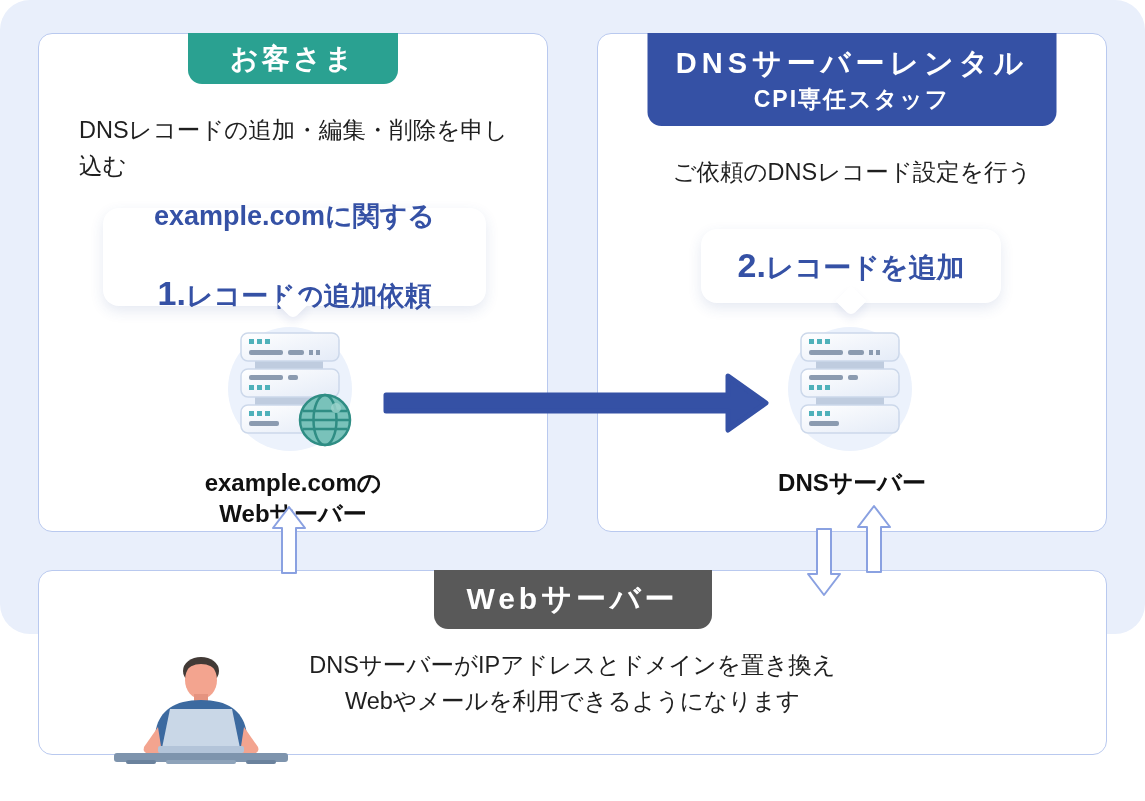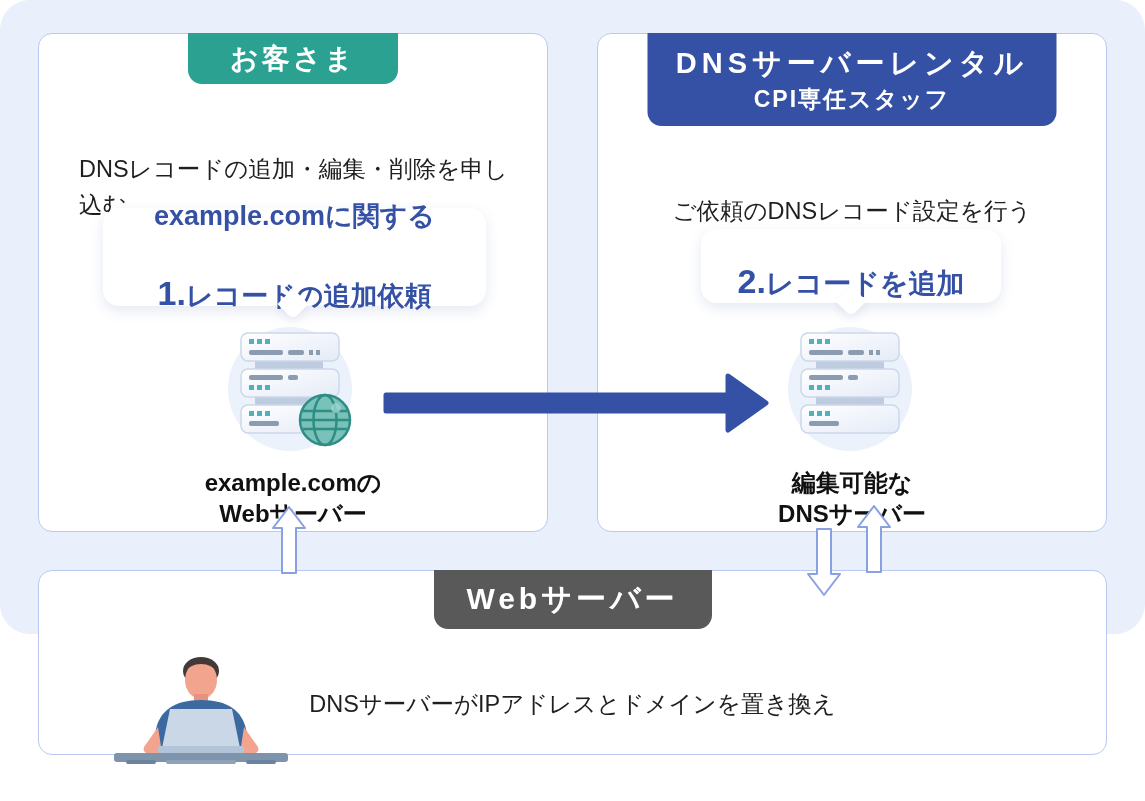--- a/index.html
+++ b/index.html
@@ -47,34 +47,34 @@
   }
   .badge-blue .bline1{font-size:29px;letter-spacing:5px;}
   .badge-blue .bline2{font-size:23px;letter-spacing:2px;}
   .badge-gray{
     width:278px;height:59px;background:var(--dark-gray);
     font-size:30px;letter-spacing:4px;
   }
 
   .desc{
     position:absolute;color:var(--text);
-    font-size:23.5px;font-weight:500;line-height:1.55;margin-top:39px;
+    font-size:23.5px;font-weight:500;line-height:1.55;
   }
   .desc-customer{left:40px;top:78px;width:452px;text-align:left;}
   .desc-staff{left:0;top:120px;width:100%;text-align:center;}
   .desc-viewer{left:0;top:76px;width:100%;text-align:center;}
 
   .bubble{
     position:absolute;background:#ffffff;border-radius:16px;
     box-shadow:0 5px 14px rgba(40,70,150,0.12);
     color:var(--blue);font-weight:700;text-align:center;
     display:flex;flex-direction:column;justify-content:center;
   }
   .bubble-1{left:64px;top:174px;width:383px;height:98px;font-size:27px;line-height:1.22;gap:40px;}
-  .bubble-2{left:103px;top:195px;width:300px;height:74px;font-size:28px;justify-content:flex-end;}
+  .bubble-2{left:103px;top:195px;width:300px;height:74px;font-size:28px;}
   .bubble .num{font-size:34px;letter-spacing:0;}
   .bubble-tail{
     position:absolute;bottom:-9px;left:50%;
     width:22px;height:22px;background:#ffffff;
     transform:translateX(-50%) rotate(45deg);
     border-radius:0 0 6px 0;
     box-shadow:4px 4px 8px rgba(40,70,150,0.08);
   }
   .bubble-1 .bubble-tail{left:49.5%;}
 
@@ -203,31 +203,31 @@
       </g>
       <g>
         <rect x="26" y="88" width="98" height="28" rx="7" fill="url(#sg2)" stroke="#ccd8ea" stroke-width="1.5"></rect>
         <rect x="34" y="94" width="5" height="5" fill="#4fb1ba"></rect>
         <rect x="42" y="94" width="5" height="5" fill="#4fb1ba"></rect>
         <rect x="50" y="94" width="5" height="5" fill="#4fb1ba"></rect>
         <rect x="34" y="104" width="30" height="5" rx="2" fill="#8b9bb0"></rect>
       </g>
     </svg>
     <div class="server-label">
-      <div>編集可能な</div>
       <div>DNSサーバー</div>
     </div>
   </section>
 
   <section class="card card-viewer">
     <div class="badge badge-gray">
       <span>Webサーバー</span>
     </div>
     <div class="desc desc-viewer">
       <div>DNSサーバーがIPアドレスとドメインを置き換え</div>
+      <div>Webやメールを利用できるようになります</div>
     </div>
 
     <svg style="position:absolute;left:67px;top:78px;" viewBox="0 0 190 115" width="190" height="115">
 
       <ellipse cx="95" cy="22" rx="18" ry="14" fill="#423a36"></ellipse>
 
       <ellipse cx="95" cy="31" rx="16" ry="19" fill="#f3a48f"></ellipse>
       <path d="M78,30 Q78,12 95,11 Q112,12 112,30 L112,24 Q106,15 95,15 Q84,15 78,24 Z" fill="#423a36"></path>
 
       <rect x="88" y="45" width="14" height="10" fill="#e5937f"></rect>

